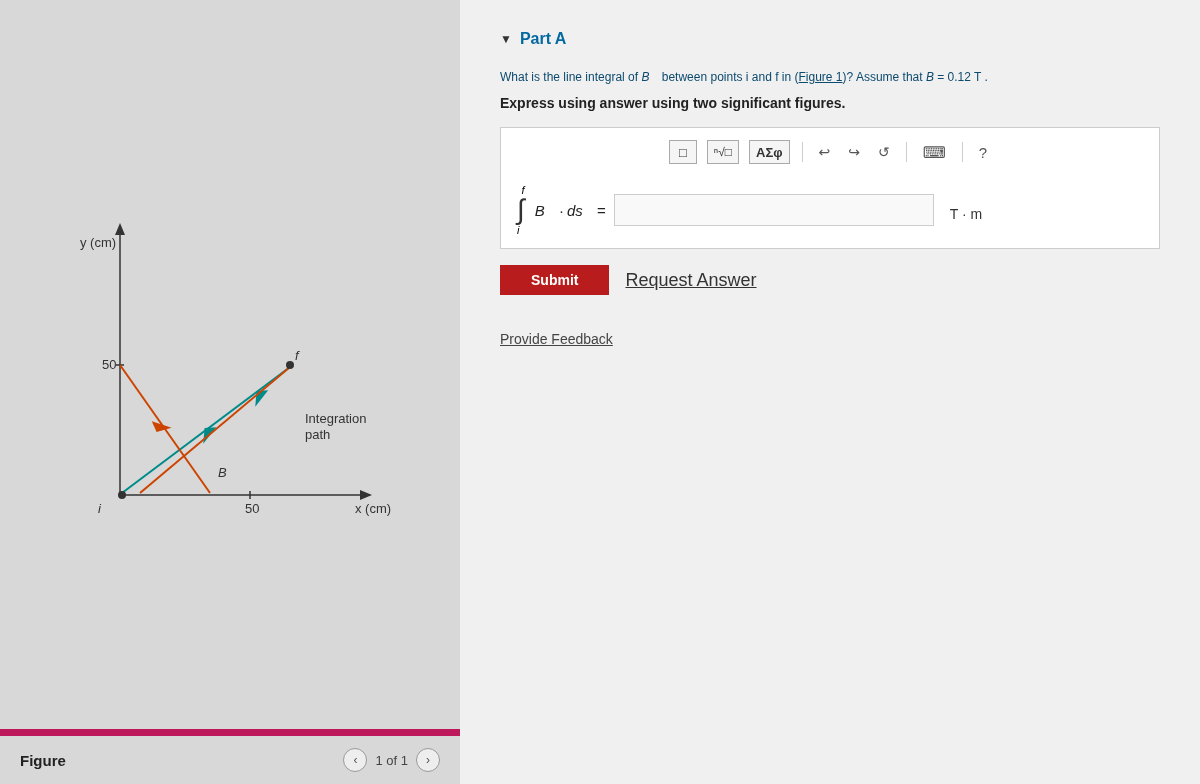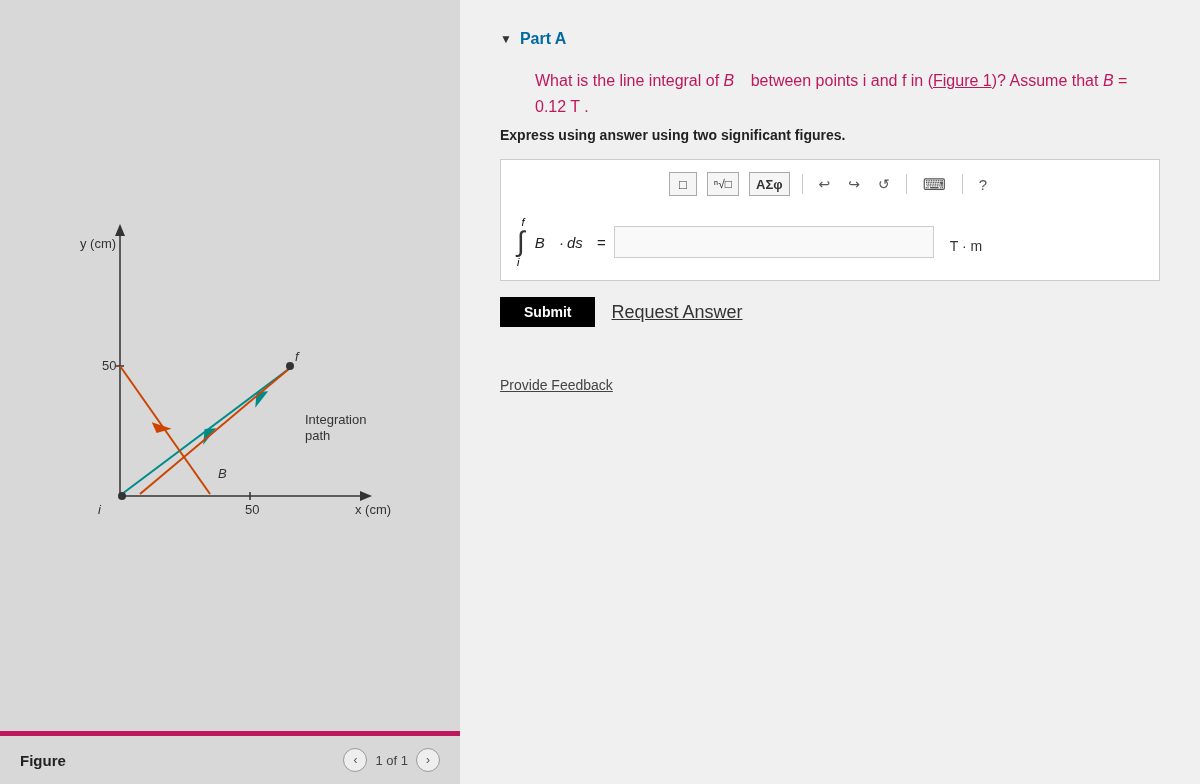--- a/index.html
+++ b/index.html
@@ -20,21 +20,21 @@
       display: flex;
       flex-direction: column;
       position: relative;
     }
 
     .figure-header {
       display: flex;
       align-items: center;
       justify-content: space-between;
       padding: 12px 20px;
-      border-top: 5px solid #be185d;
+      border-top: 7px solid #be185d;
       margin-top: auto;
     }
 
     .figure-title {
       font-size: 15px;
       font-weight: bold;
       color: #222;
     }
 
     .figure-nav {
@@ -92,25 +92,24 @@
       cursor: pointer;
     }
 
     .part-title {
       font-size: 16px;
       font-weight: bold;
       color: #0369a1;
     }
 
     .problem-text {
-      font-size: 16px;
-      color: #be185d;
+      font-size: 12px;
+      color: #0c4a6e;
       line-height: 1.6;
       margin-bottom: 8px;
-      margin-left: 35px;
     }
 
     .problem-text-bold {
       font-size: 14px;
       font-weight: bold;
       color: #222;
       margin-bottom: 16px;
     }
 
     .answer-box {
@@ -183,42 +182,42 @@
     }
 
     .action-row {
       display: flex;
       align-items: center;
       gap: 16px;
       margin-bottom: 24px;
     }
 
     .submit-btn {
-      background: #000000;
+      background: #b91c1c;
       color: white;
       border: none;
-      padding: 7px 24px;
+      padding: 7px 31px;
       font-size: 14px;
       cursor: pointer;
       font-weight: bold;
     }
 
     .request-answer-link {
       font-size: 18px;
       color: #333;
       text-decoration: underline;
       cursor: pointer;
     }
 
     .provide-feedback-link {
       font-size: 14px;
       color: #444;
       text-decoration: underline;
       cursor: pointer;
-      margin-top: 26px;
+      margin-top: 12px;
       display: inline-block;
     }
 
     
     .toolbar-sep {
       width: 1px;
       height: 20px;
       background: #ccc;
       margin: 0 2px;
     }

